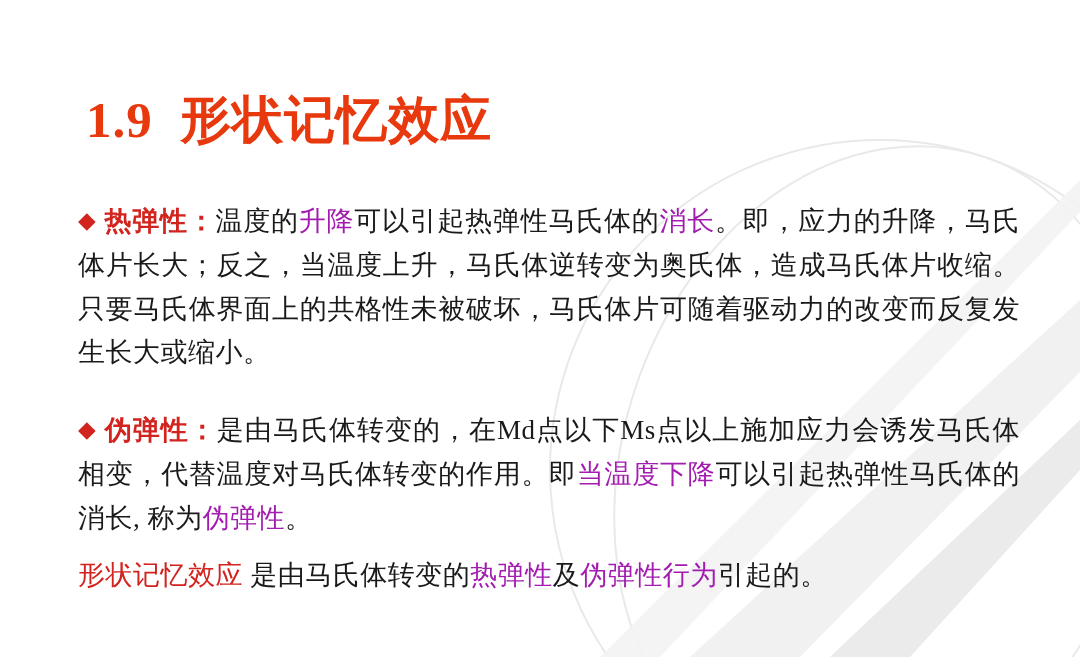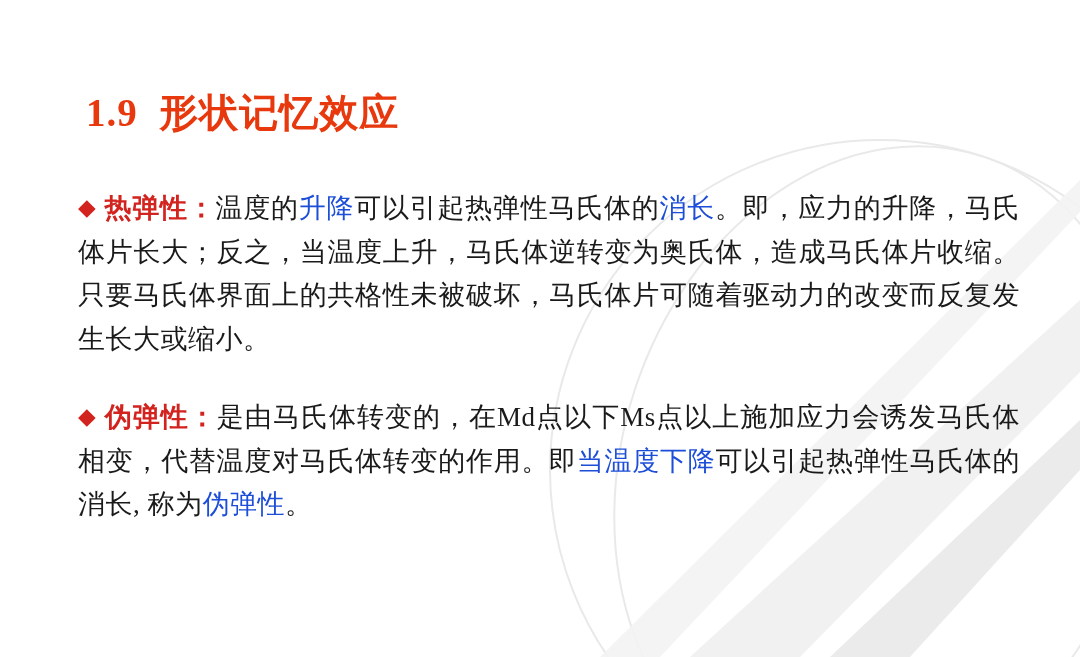--- a/index.html
+++ b/index.html
@@ -28,21 +28,21 @@
     z-index: 1;
     width: 1080px;
     height: 657px;
     box-sizing: border-box;
     padding: 92px 60px 20px 78px;
   }
 
   .slide-title {
     color: #e8380d;
     font-weight: bold;
-    font-size: 39px;
+    font-size: 51px;
     line-height: 1.1;
     letter-spacing: 1px;
     margin: 0 0 52px 8px;
     white-space: pre;
   }
 
   .para {
     font-size: 27px;
     line-height: 1.62;
     color: #1a1a1a;
@@ -58,21 +58,21 @@
     position: relative;
     top: -2px;
   }
 
   .lead {
     color: #d2231e;
     font-weight: bold;
   }
 
   .hl {
-    color: #1d4ed8;
+    color: #a21caf;
   }
 
   .red {
     color: #d2231e;
   }
 
   .p-thermo { margin-bottom: 34px; }
   .p-pseudo { margin-bottom: 14px; }
   .p-final  { margin-bottom: 0; }
 </style>
@@ -101,14 +101,17 @@
   <h1 class="slide-title">1.9  形状记忆效应</h1>
 
   <p class="para p-thermo">
     <span class="bullet-mark">◆</span><span class="lead">热弹性</span><span class="lead">：</span><span>温度的</span><span class="hl">升降</span><span>可以引起热弹性马氏体的</span><span class="hl">消长</span><span>。即，应力的升降，马氏体片长大；反之，当温度上升，马氏体逆转变为奥氏体，造成马氏体片收缩。只要马氏体界面上的共格性未被破坏，马氏体片可随着驱动力的改变而反复发生长大或缩小。</span>
   </p>
 
   <p class="para p-pseudo">
     <span class="bullet-mark">◆</span><span class="lead">伪弹性</span><span class="lead">：</span><span>是由马氏体转变的，在Md点以下Ms点以上施加应力会诱发马氏体相变，代替温度对马氏体转变的作用。即</span><span class="hl">当温度下降</span><span>可以引起热弹性马氏体的消长, 称为</span><span class="hl">伪弹性</span><span>。</span>
   </p>
 
+  <p class="para p-final">
+    <span class="red">形状记忆效应</span><span> 是由马氏体转变的</span><span class="hl">热弹性</span><span>及</span><span class="hl">伪弹性行为</span><span>引起的。</span>
+  </p>
 
 </div>
 
 </body></html>

